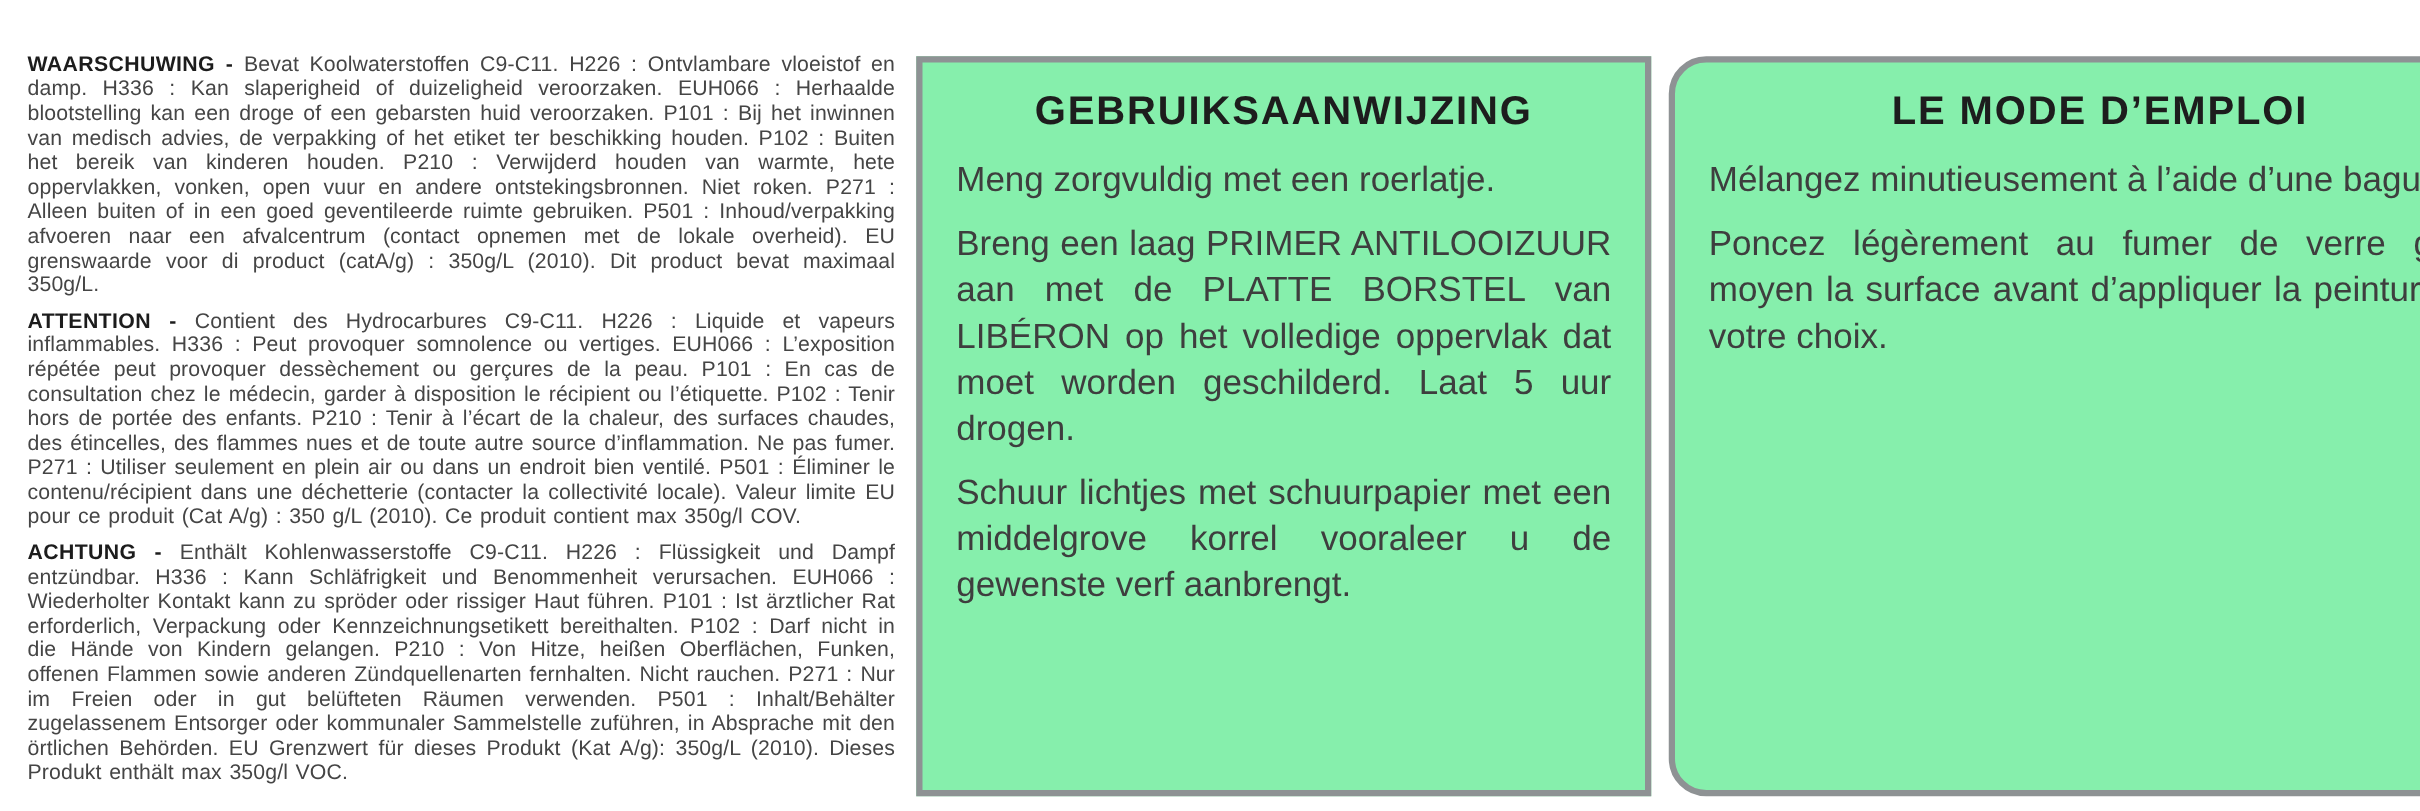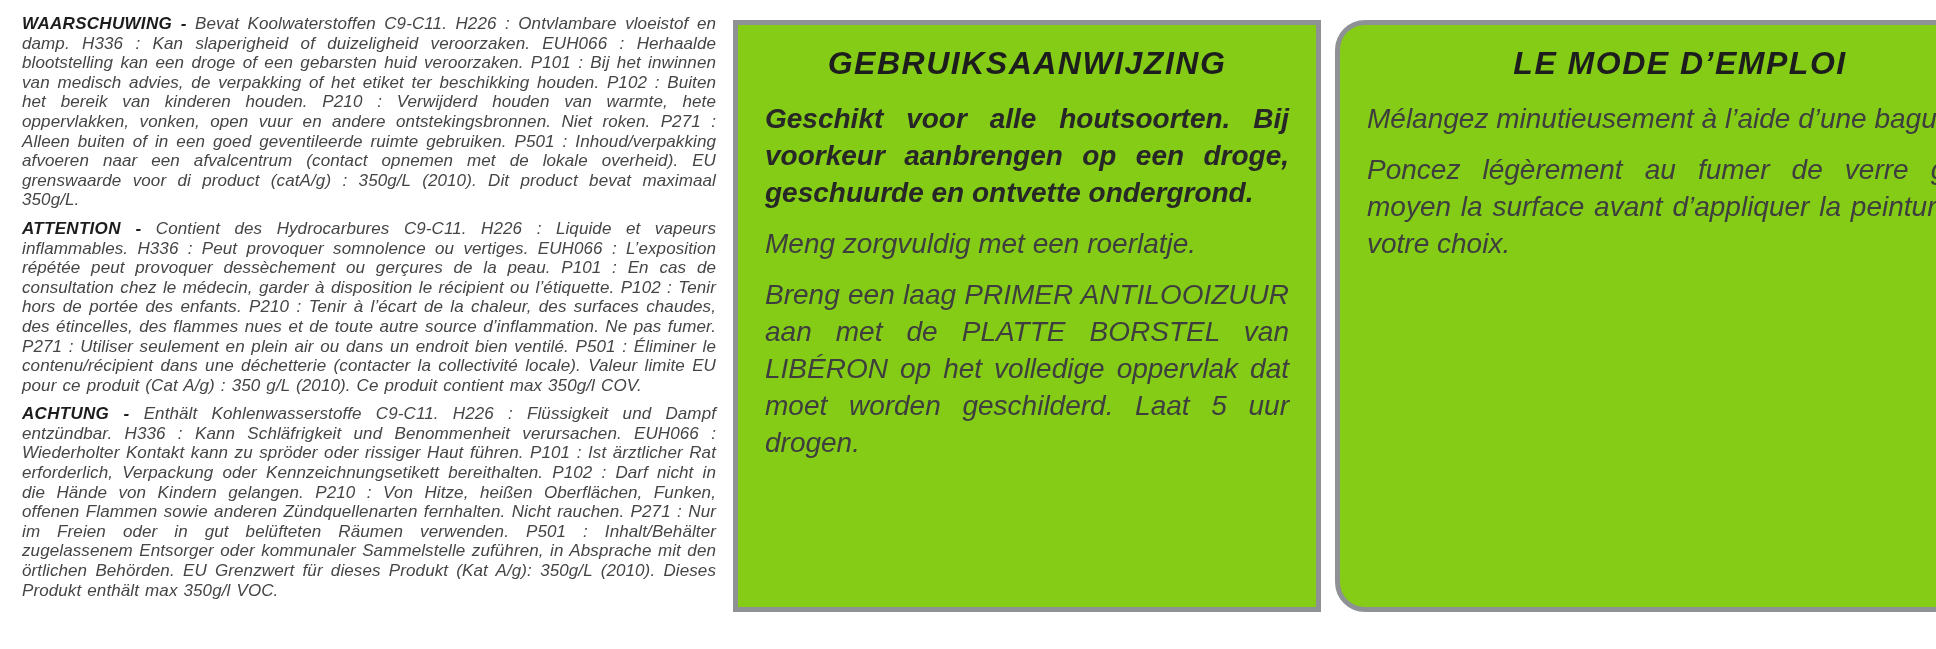--- a/index.html
+++ b/index.html
@@ -9,25 +9,24 @@
     font-family: "Liberation Sans", sans-serif;
   }
   body {
     width: 1936px;
     height: 649px;
     overflow: hidden;
   }
   .sheet {
     box-sizing: border-box;
     display: flex;
-    align-items: flex-start;
+    align-items: flex-end;
     padding: 12px 12px 12px 22px;
     width: 1936px;
     height: 649px;
-    font-style: italic;
   }
   
   .col-warnings {
     width: 694px;
     flex: none;
     margin-right: 17px;
     padding-top: 2px;
   }
   .warn {
     margin: 0 0 9px 0;
@@ -44,21 +43,21 @@
     letter-spacing: 0.3px;
   }
   
   .box {
     box-sizing: border-box;
     flex: none;
     height: 592px;
     margin-top: 8px;
     border: 5px solid #8e9294;
     padding: 16px 27px 18px 27px;
-    background: #84cc16;
+    background: #86efac;
     overflow: hidden;
   }
   .box-nl { width: 588px; margin-right: 14px; }
   .box-fr { width: 690px; border-radius: 30px; }
   .box h2 {
     margin: 4px 0 18px 0;
     text-align: center;
     font-size: 32px;
     font-weight: 700;
     letter-spacing: 1.5px;
@@ -82,23 +81,23 @@
 <div class="sheet">
 
   <section class="col-warnings">
     <p class="warn" lang="nl"><strong>WAARSCHUWING -</strong> <span>Bevat Koolwaterstoffen C9-C11. H226 : Ontvlambare vloeistof en damp. H336 : Kan slaperigheid of duizeligheid veroorzaken. EUH066 : Herhaalde blootstelling kan een droge of een gebarsten huid veroorzaken. P101 : Bij het inwinnen van medisch advies, de verpakking of het etiket ter beschikking houden. P102 : Buiten het bereik van kinderen houden. P210 : Verwijderd houden van warmte, hete oppervlakken, vonken, open vuur en andere ontstekingsbronnen. Niet roken. P271 : Alleen buiten of in een goed geventileerde ruimte gebruiken. P501 : Inhoud/verpakking afvoeren naar een afvalcentrum (contact opnemen met de lokale overheid). EU grenswaarde voor di product (catA/g) : 350g/L (2010). Dit product bevat maximaal 350g/L.</span></p>
     <p class="warn" lang="fr"><strong>ATTENTION -</strong> <span>Contient des Hydrocarbures C9-C11. H226 : Liquide et vapeurs inflammables. H336 : Peut provoquer somnolence ou vertiges. EUH066 : L’exposition répétée peut provoquer dessèchement ou gerçures de la peau. P101 : En cas de consultation chez le médecin, garder à disposition le récipient ou l’étiquette. P102 : Tenir hors de portée des enfants. P210 : Tenir à l’écart de la chaleur, des surfaces chaudes, des étincelles, des flammes nues et de toute autre source d’inflammation. Ne pas fumer. P271 : Utiliser seulement en plein air ou dans un endroit bien ventilé. P501 : Éliminer le contenu/récipient dans une déchetterie (contacter la collectivité locale). Valeur limite EU pour ce produit (Cat A/g) : 350 g/L (2010). Ce produit contient max 350g/l COV.</span></p>
     <p class="warn" lang="de"><strong>ACHTUNG -</strong> <span>Enthält Kohlenwasserstoffe C9-C11. H226 : Flüssigkeit und Dampf entzündbar. H336 : Kann Schläfrigkeit und Benommenheit verursachen. EUH066 : Wiederholter Kontakt kann zu spröder oder rissiger Haut führen. P101 : Ist ärztlicher Rat erforderlich, Verpackung oder Kennzeichnungsetikett bereithalten. P102 : Darf nicht in die Hände von Kindern gelangen. P210 : Von Hitze, heißen Oberflächen, Funken, offenen Flammen sowie anderen Zündquellenarten fernhalten. Nicht rauchen. P271 : Nur im Freien oder in gut belüfteten Räumen verwenden. P501 : Inhalt/Behälter zugelassenem Entsorger oder kommunaler Sammelstelle zuführen, in Absprache mit den örtlichen Behörden. EU Grenzwert für dieses Produkt (Kat A/g): 350g/L (2010). Dieses Produkt enthält max 350g/l VOC.</span></p>
   </section>
 
   <section class="box box-nl" lang="nl">
     <h2>GEBRUIKSAANWIJZING</h2>
-    <p class="lead">Geschikt voor alle houtsoorten. Bij voorkeur aanbrengen op een droge, geschuurde en ontvette ondergrond.</p>
     <p>Meng zorgvuldig met een roerlatje.</p>
     <p>Breng een laag PRIMER ANTILOOIZUUR aan met de PLATTE BORSTEL van LIBÉRON op het volledige oppervlak dat moet worden geschilderd. Laat 5 uur drogen.</p>
+    <p>Schuur lichtjes met schuurpapier met een middelgrove korrel vooraleer u de gewenste verf aanbrengt.</p>
   </section>
 
   <section class="box box-fr" lang="fr">
     <h2>LE MODE D’EMPLOI</h2>
     <p>Mélangez minutieusement à l’aide d’une baguette.</p>
     <p>Poncez légèrement au fumer de verre grain moyen la surface avant d’appliquer la peinture de votre choix.</p>
   </section>
 
 </div>
 

